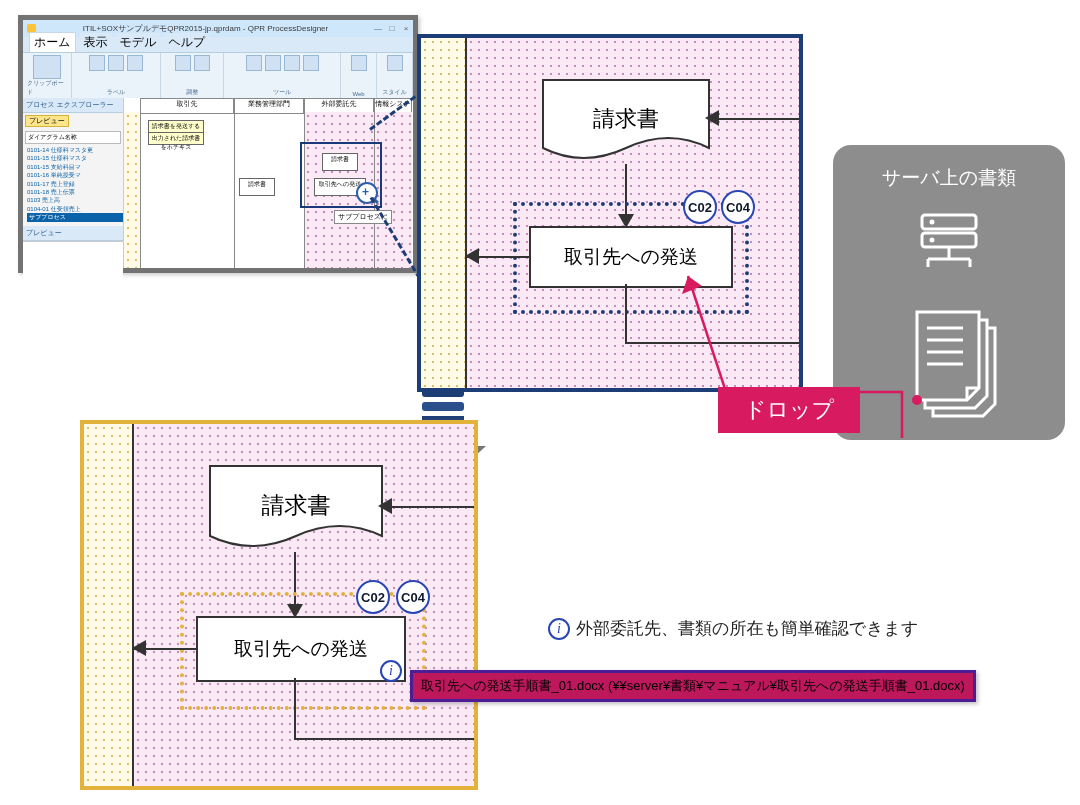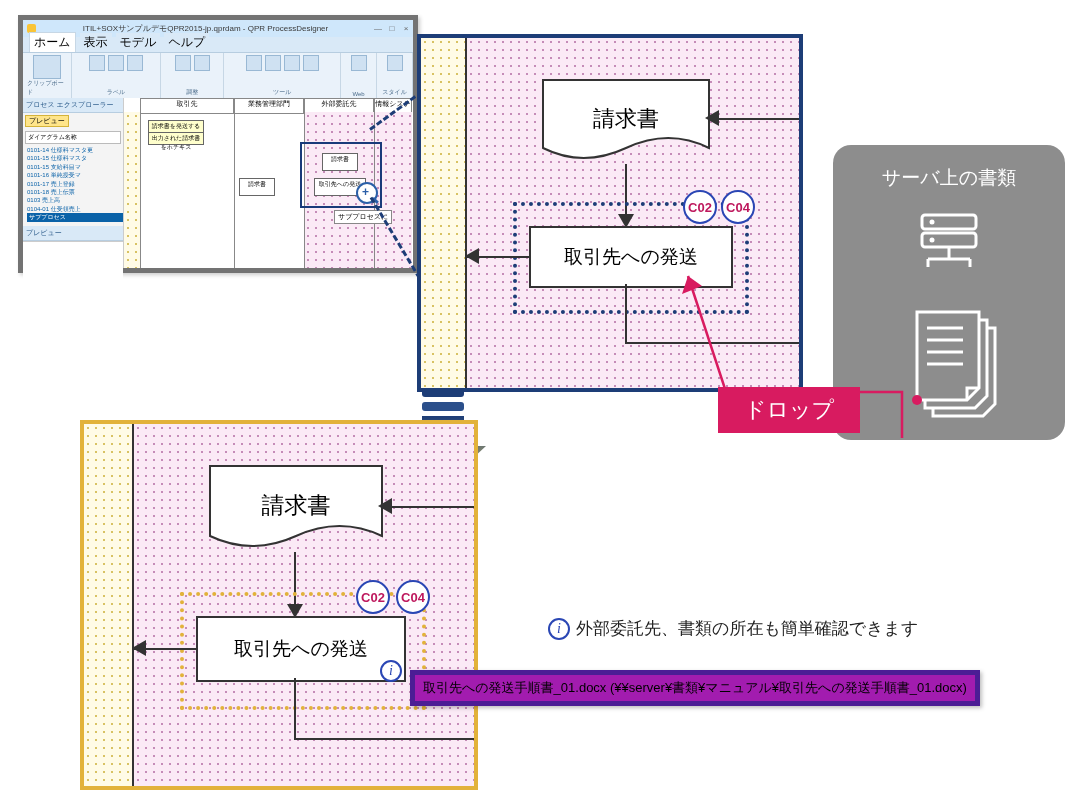--- a/index.html
+++ b/index.html
@@ -43,33 +43,33 @@
   .tab-below{position:absolute;font-size:7px;background:#fff;border:1px solid #888;padding:1px 3px}
   
   .panel{border:4px solid;background:#fff}
   .panel-blue{border-color:#1d3d77}
   .panel-gold{border-color:#e2b23a}
   .pgrid{position:absolute;top:0;bottom:0}
   .activity{position:absolute;background:#fff;border:2px solid #333;text-align:center;font-size:19px;display:flex;align-items:center;justify-content:center}
   .flow{position:absolute;background:#333}
   .sel-dots-blue{position:absolute;border:4px dotted #1d3d77}
   .sel-dots-gold{position:absolute;border:4px dotted #e2b23a}
-  .control-badge{position:absolute;width:30px;height:30px;border:2px solid #2a46b4;border-radius:50%;background:#fff;color:#be185d;font-size:13px;font-weight:600;display:flex;align-items:center;justify-content:center}
+  .control-badge{position:absolute;width:30px;height:30px;border:2px solid #2a46b4;border-radius:50%;background:#fff;color:#0f172a;font-size:13px;font-weight:600;display:flex;align-items:center;justify-content:center}
   .info-badge{position:absolute;width:18px;height:18px;border:2px solid #2a46b4;border-radius:50%;color:#2a46b4;font-family:Georgia,serif;font-style:italic;font-size:14px;text-align:center;line-height:17px;background:#fff}
   
   .dash-line{position:absolute;border-top:3px dashed #1d3d77;transform-origin:left center}
   
   
   .server-box{position:absolute;right:15px;top:145px;width:232px;height:295px;background:#8d8d8d;border-radius:18px;color:#fff;text-align:center}
   .server-title{font-size:19px;margin-top:20px}
   .sv-icon{margin:20px auto 0;width:70px}
   
   .drop-badge{position:absolute;background:#d81b60;color:#fff;font-size:22px;padding:8px 26px;font-weight:500}
   
-  .tooltip-bar{position:absolute;background:#a21caf;border:5px solid #4c1d95;font-size:13px;padding:4px 8px;white-space:nowrap;box-shadow:2px 2px 4px rgba(0,0,0,.25)}
+  .tooltip-bar{position:absolute;background:#be185d;border:3px solid #4c1d95;font-size:13px;padding:4px 8px;white-space:nowrap;box-shadow:2px 2px 4px rgba(0,0,0,.25)}
   
   .caption{position:absolute;font-size:17px;color:#222;display:flex;align-items:center;gap:6px}
   .caption .info-badge{position:static;display:inline-flex;align-items:center;justify-content:center}
 </style>
 </head>
 <body>
 
 <div class="abs app-thumb">
   <div class="titlebar">
     <span class="dot"></span>

